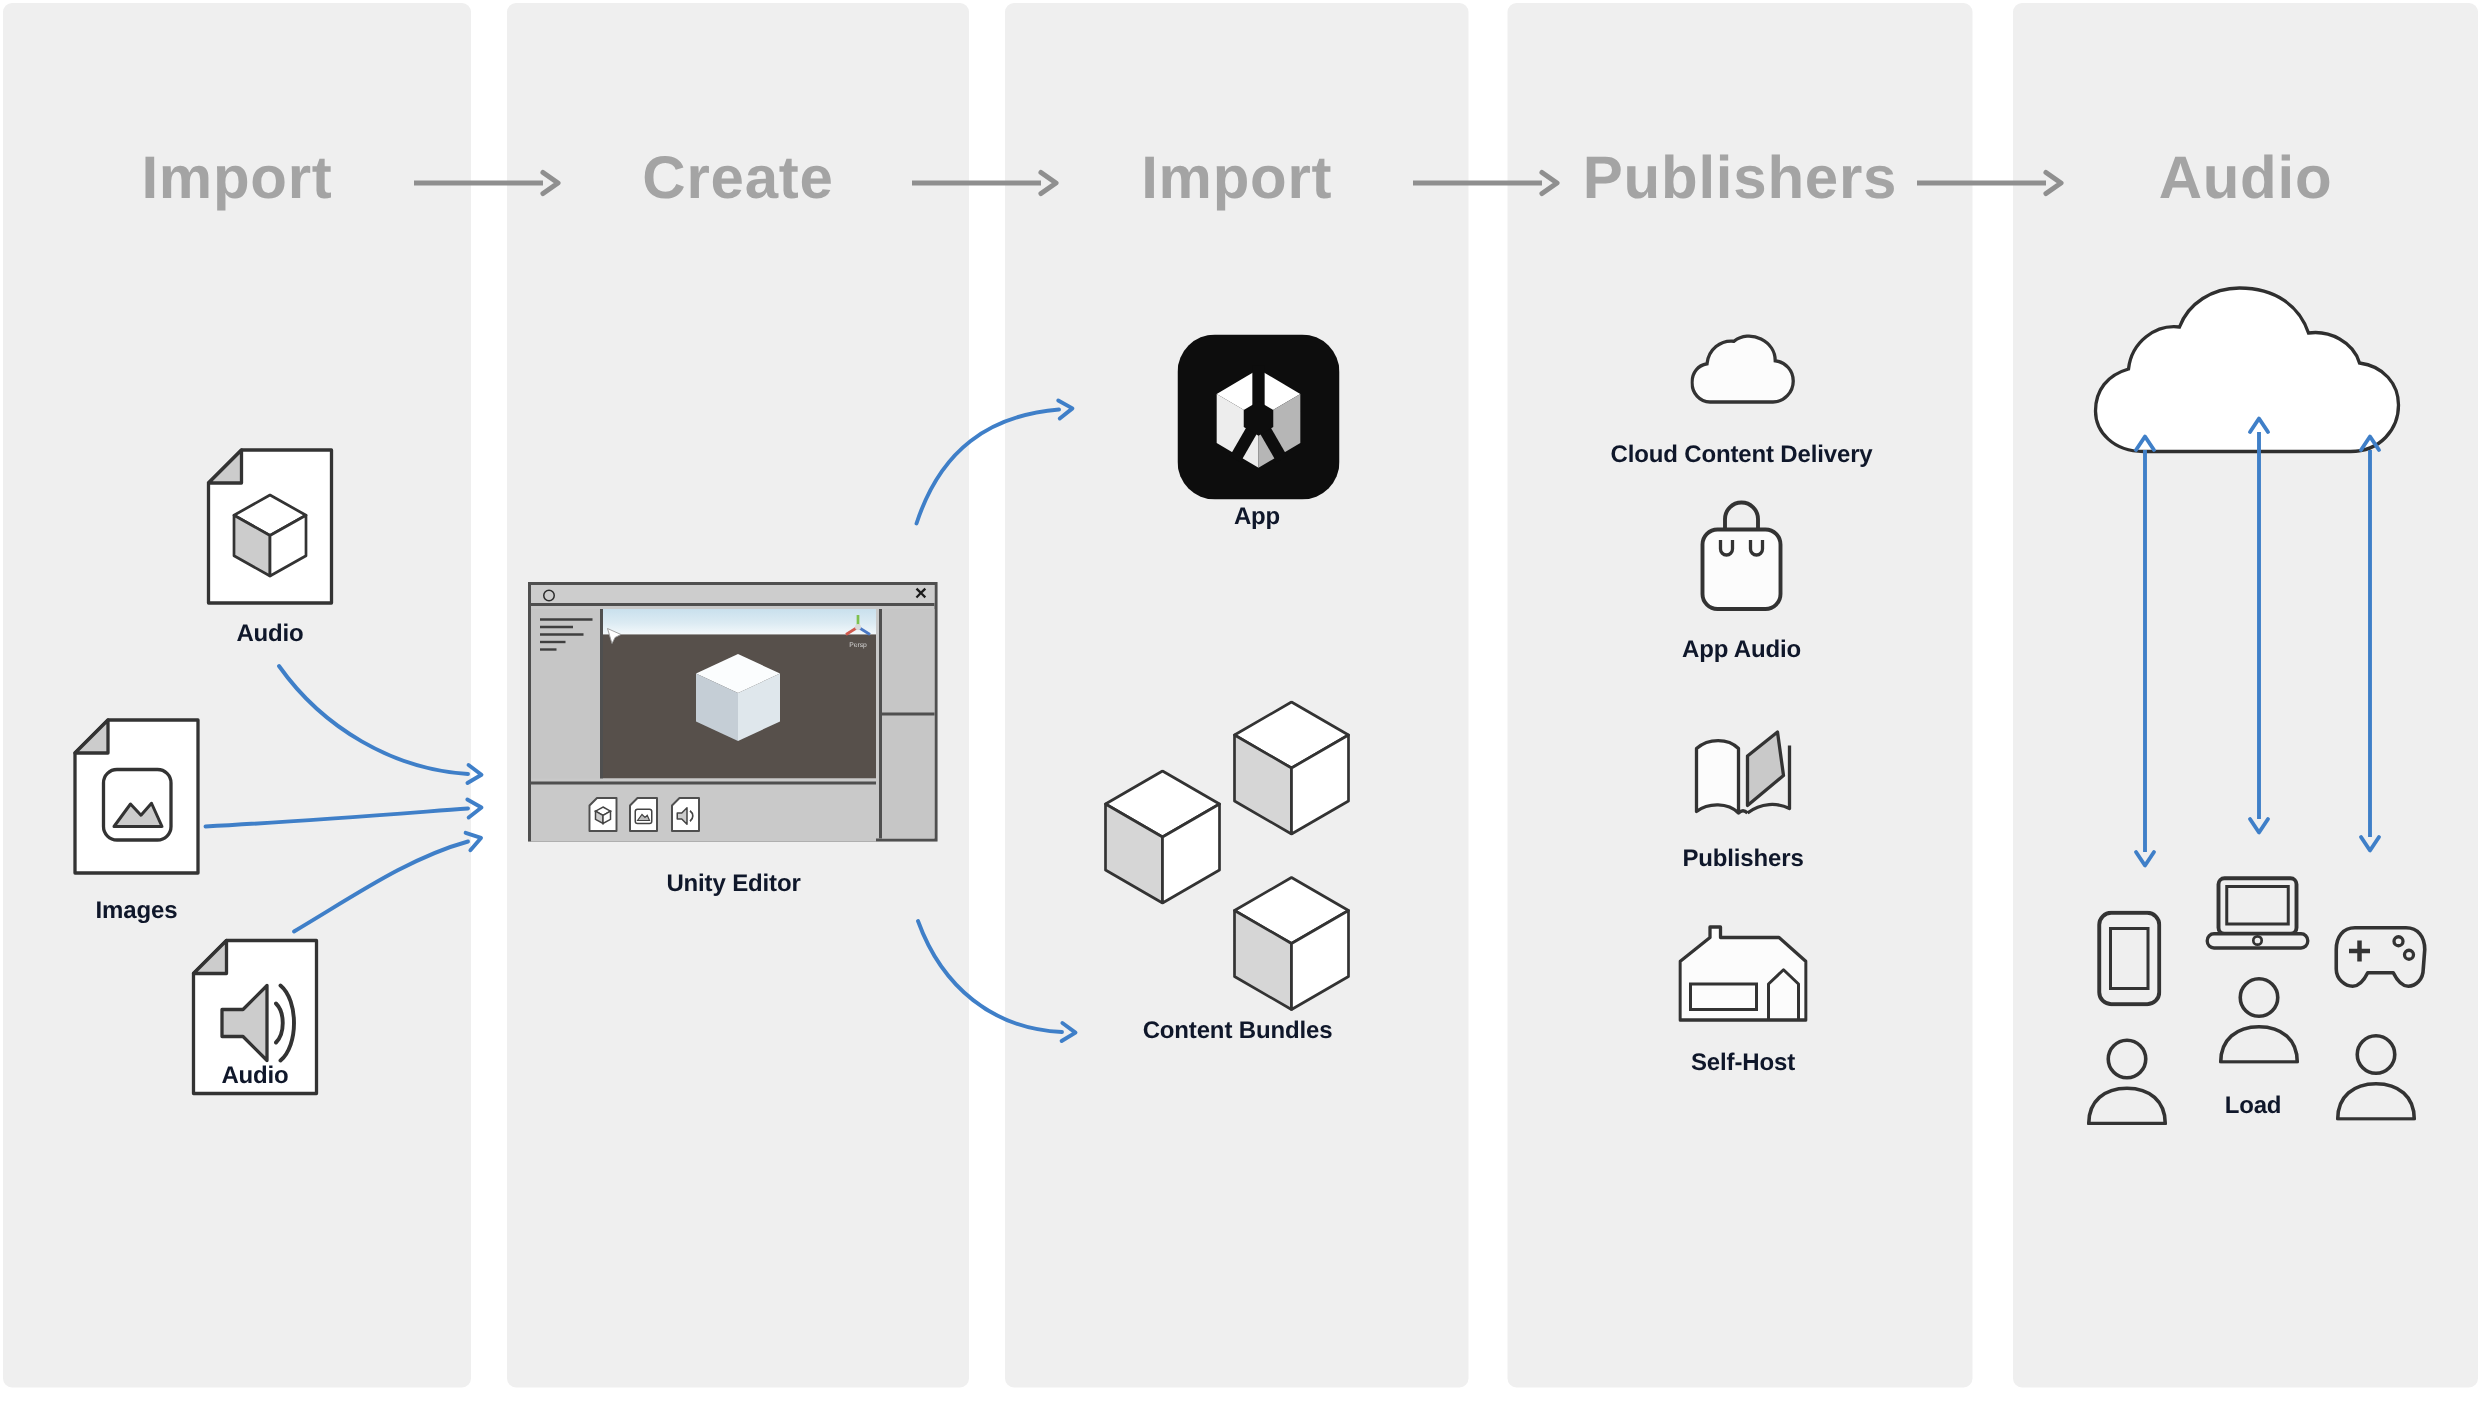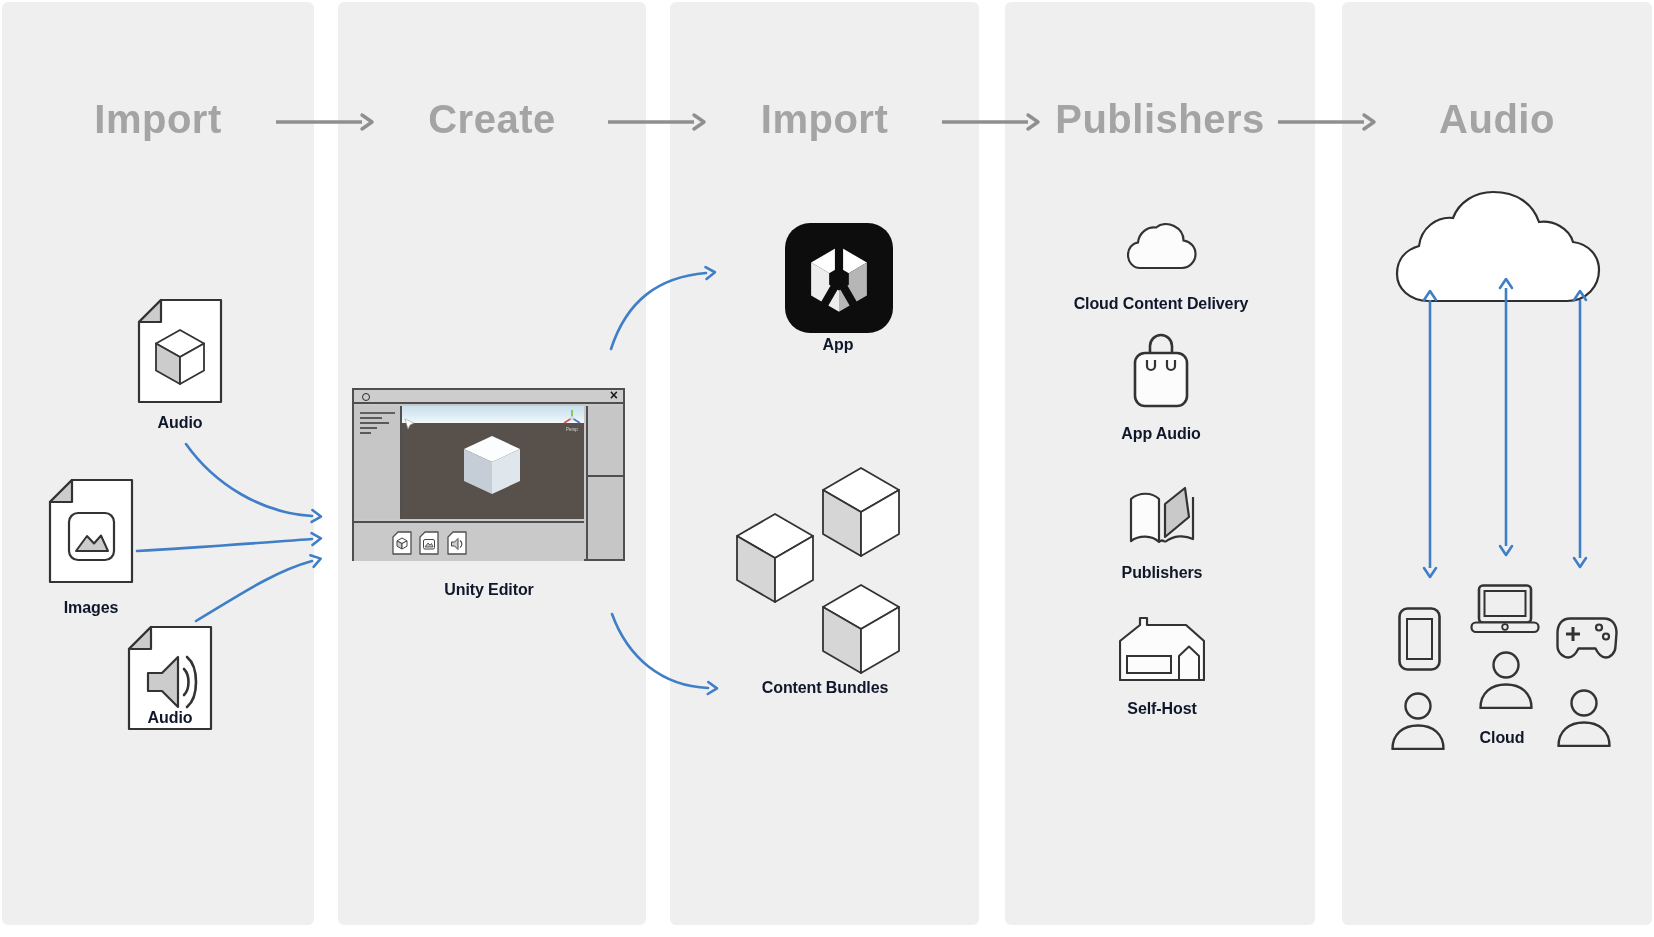--- a/index.html
+++ b/index.html
@@ -248,21 +248,21 @@
   <path d="M2.5 57 C 2.5 42, 13 33.5, 28 33.5 C 43 33.5, 53.5 42, 53.5 57 Z" fill="#efefef" stroke="#333" stroke-width="2.4" stroke-linejoin="round"></path>
 </svg>
 <svg class="icon-abs" style="left:1478px;top:651px" width="56" height="58" viewBox="0 0 56 58">
   <circle cx="28" cy="14" r="12.5" fill="#efefef" stroke="#333" stroke-width="2.4"></circle>
   <path d="M2.5 57 C 2.5 42, 13 33.5, 28 33.5 C 43 33.5, 53.5 42, 53.5 57 Z" fill="#efefef" stroke="#333" stroke-width="2.4" stroke-linejoin="round"></path>
 </svg>
 <svg class="icon-abs" style="left:1556px;top:689px" width="56" height="58" viewBox="0 0 56 58">
   <circle cx="28" cy="14" r="12.5" fill="#efefef" stroke="#333" stroke-width="2.4"></circle>
   <path d="M2.5 57 C 2.5 42, 13 33.5, 28 33.5 C 43 33.5, 53.5 42, 53.5 57 Z" fill="#efefef" stroke="#333" stroke-width="2.4" stroke-linejoin="round"></path>
 </svg>
-<span class="item-label" style="left:1502px;top:738px">Cloud</span>
+<span class="item-label" style="left:1502px;top:738px">Load</span>
 
 <svg id="arrow-layer" viewBox="0 0 1654 937">
   <defs>
     <marker id="headGray" markerUnits="userSpaceOnUse" markerWidth="22" markerHeight="22" refX="3" refY="10" orient="auto-start-reverse">
       <path d="M3 3 L13 10 L3 17" fill="none" stroke="#8f8f8f" stroke-width="3.4" stroke-linecap="round" stroke-linejoin="round"></path>
     </marker>
     <marker id="headBlue" markerUnits="userSpaceOnUse" markerWidth="20" markerHeight="20" refX="3" refY="9" orient="auto-start-reverse">
       <path d="M3 3 L12 9 L3 15" fill="none" stroke="#3f7fc8" stroke-width="2.6" stroke-linecap="round" stroke-linejoin="round"></path>
     </marker>
   </defs>

